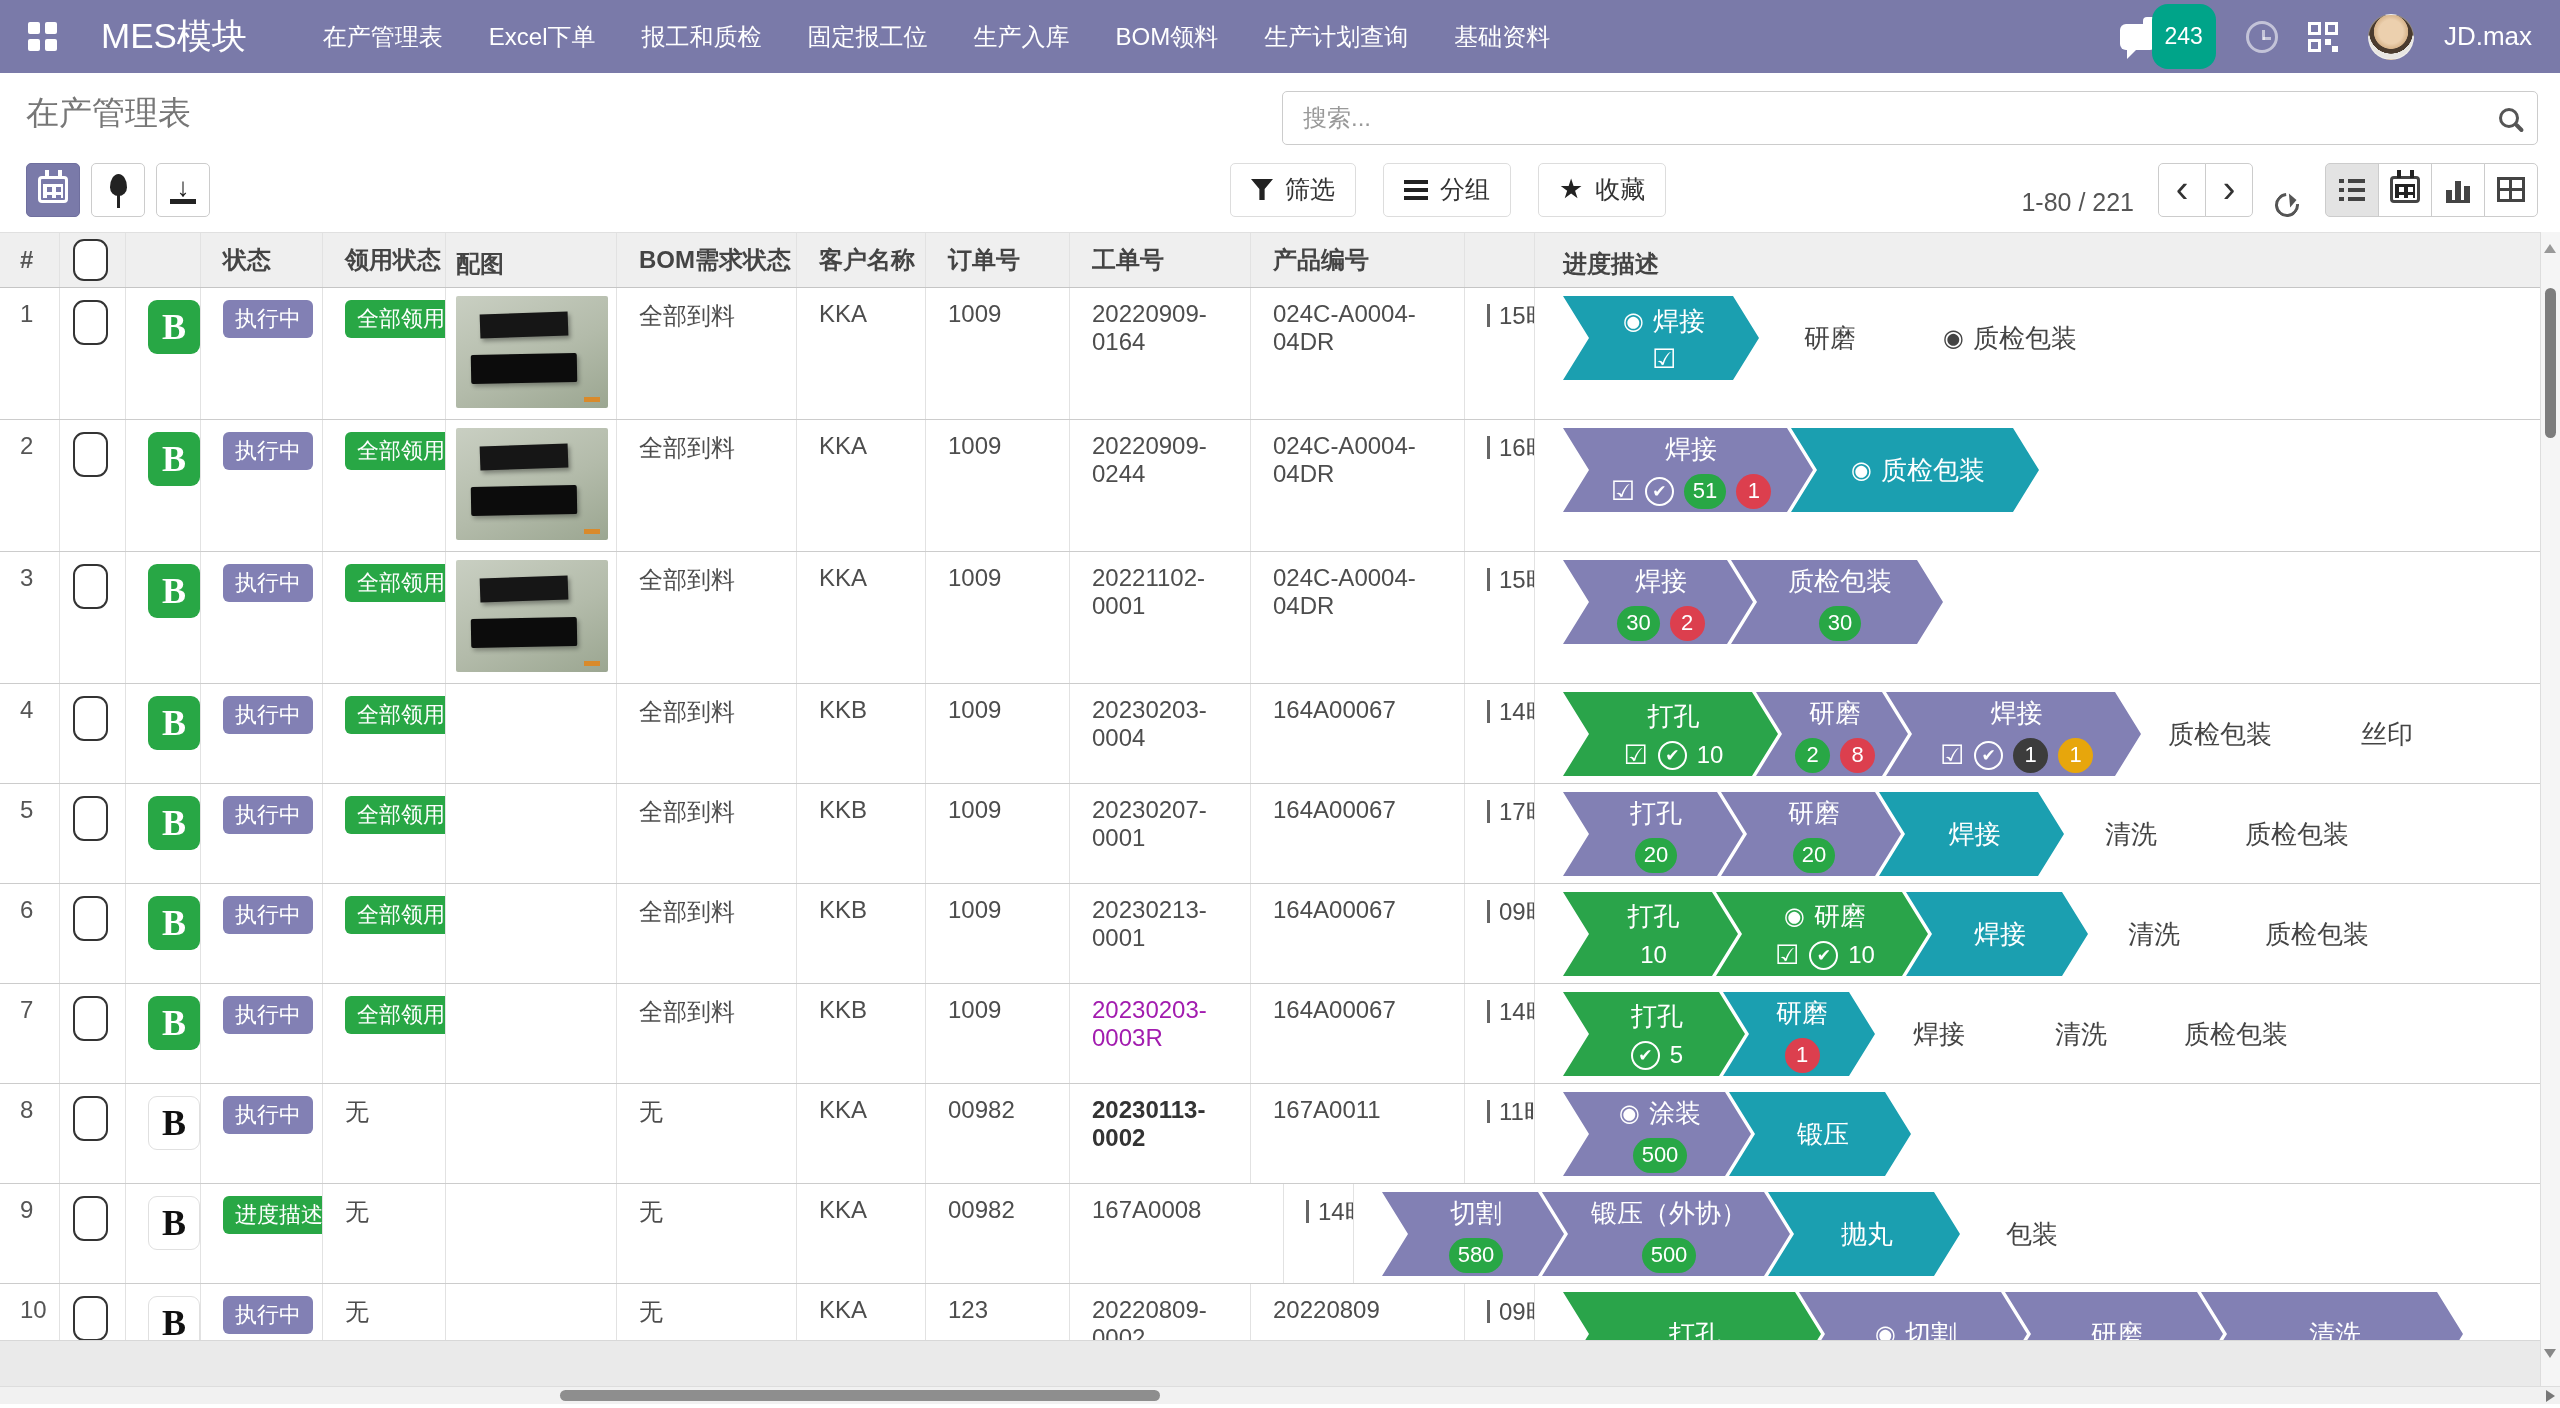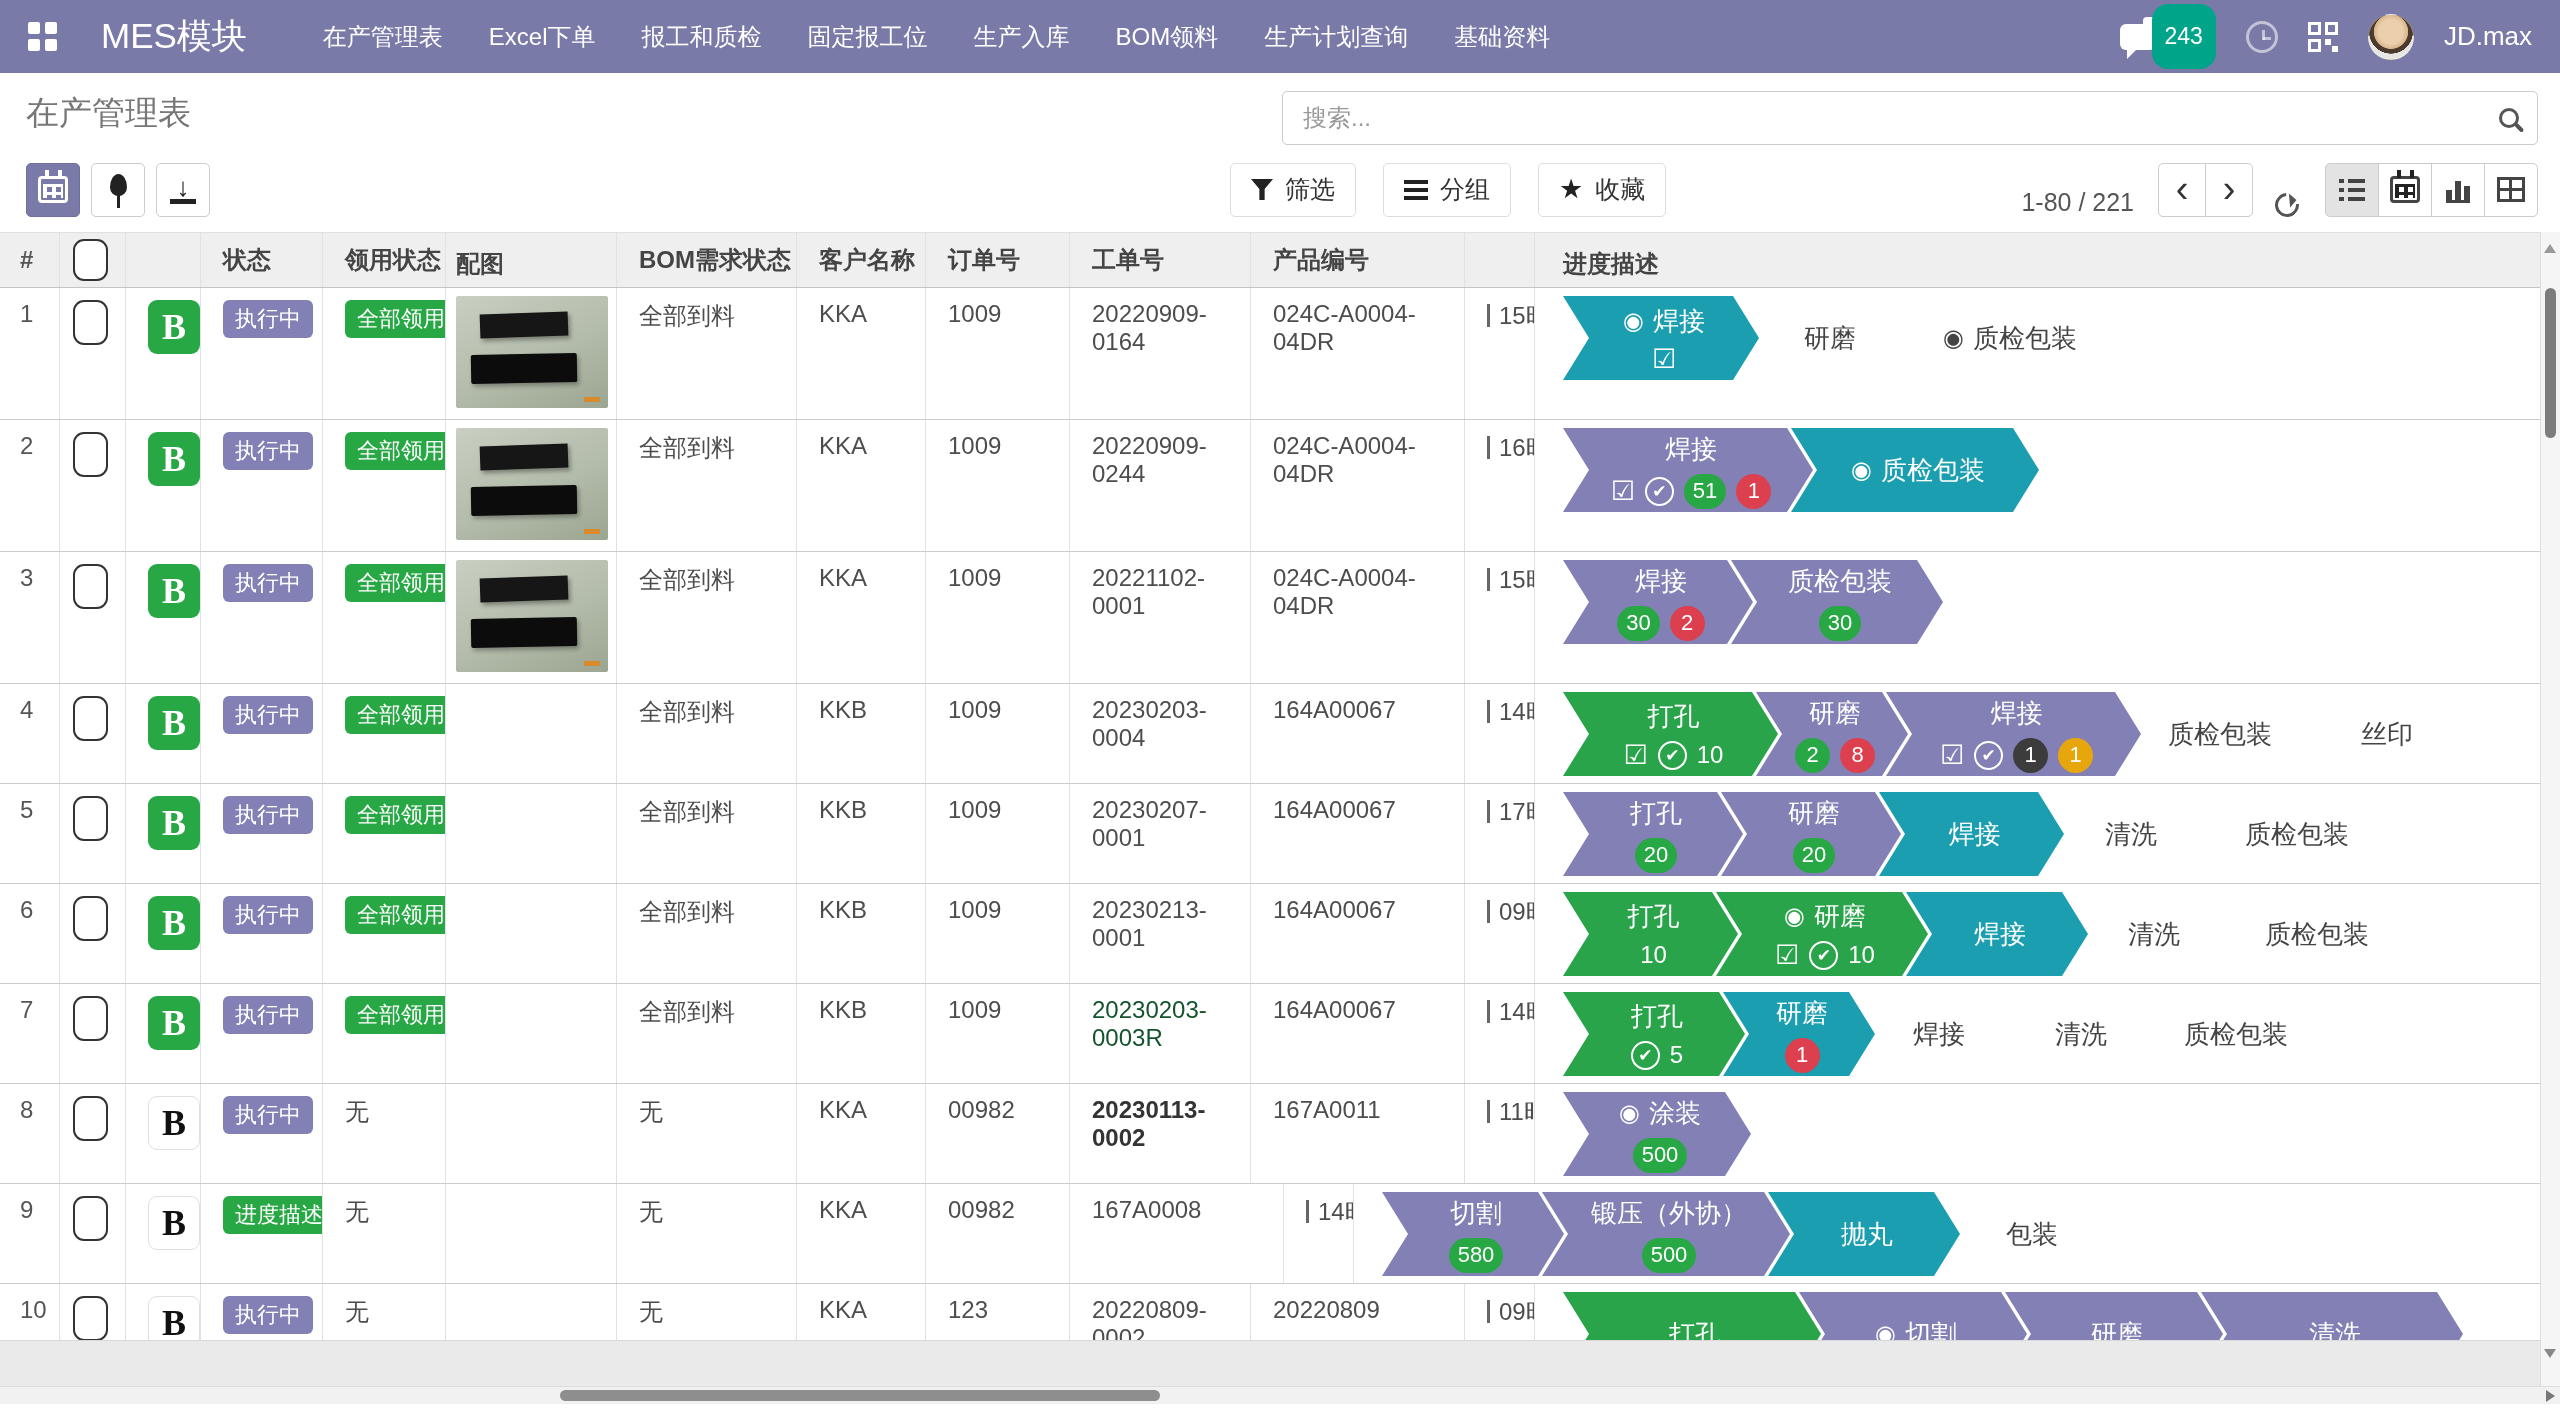--- a/index.html
+++ b/index.html
@@ -101,21 +101,21 @@
   .td.col-progress{padding:8px 0 0 28px;border-right:none;}
   .cb{width:35px;height:45px;border:2px solid #333;border-radius:11px;background:#fff;display:inline-block;cursor:pointer;}
   .thead .cb{height:42px;}
   .bb{width:52px;height:54px;border-radius:9px;display:flex;align-items:center;justify-content:center;
       font-family:"Liberation Serif","DejaVu Serif",serif;font-weight:bold;font-size:36px;}
   .bb-green{background:#28a745;color:#fff;}
   .bb-plain{background:#fff;color:#111;border:1px solid #e0e0e0;}
   .tag{display:inline-block;padding:5px 12px;border-radius:6px;font-size:22px;color:#fff;line-height:1.25;white-space:nowrap;}
   .tag-purple{background:#8280b4;}
   .tag-green{background:#28a745;}
-  .wo-red{color:#14532d;}
+  .wo-red{color:#a21caf;}
   .wo-bold{font-weight:bold;color:#333;}
   .time-val{white-space:nowrap;}
   .time-val::before{content:"";display:inline-block;width:3px;height:23px;background:#666;margin-right:9px;vertical-align:-3px;}
   .photo{width:152px;height:112px;border-radius:2px;position:relative;overflow:hidden;cursor:pointer;
      background:linear-gradient(155deg,#c9cfc2 0%,#b3bbaa 55%,#9ba691 100%);}
   .photo .p1{position:absolute;left:16%;top:15%;width:58%;height:21%;background:#161616;transform:rotate(-2deg);box-shadow:2px 3px 4px rgba(0,0,0,.35);}
   .photo .p2{position:absolute;left:10%;top:52%;width:70%;height:26%;background:#0c0c0c;transform:rotate(-1deg);border-radius:2px;box-shadow:2px 3px 4px rgba(0,0,0,.3);}
   .photo .wm{position:absolute;right:8px;bottom:6px;width:16px;height:5px;background:#d98a2b;}
 
   
@@ -668,20 +668,25 @@
         <div class="steps">
           <div class="chev c-purple" style="width: 188px;">
             <div class="lbl">
               <span class="ico-target">◉</span>
               <span>涂装</span>
             </div>
             <div class="l2">
               <span class="pill pill-green">500</span>
             </div>
           </div>
+          <div class="chev c-teal" style="width: 182px;">
+            <div class="lbl">
+              <span>锻压</span>
+            </div>
+          </div>
         </div>
       </div>
     </div>
     <div class="tr" style="height: 100px;">
       <div class="td col-index" style="width: 60px;"><span>9</span></div>
       <div class="td col-check" style="width: 66px;"><span class="cb"></span></div>
       <div class="td col-badge" style="width: 75px;">
         <span class="bb bb-plain">B</span>
       </div>
       <div class="td col-status" style="width: 122px;"><span class="tag tag-green">进度描述</span></div>

